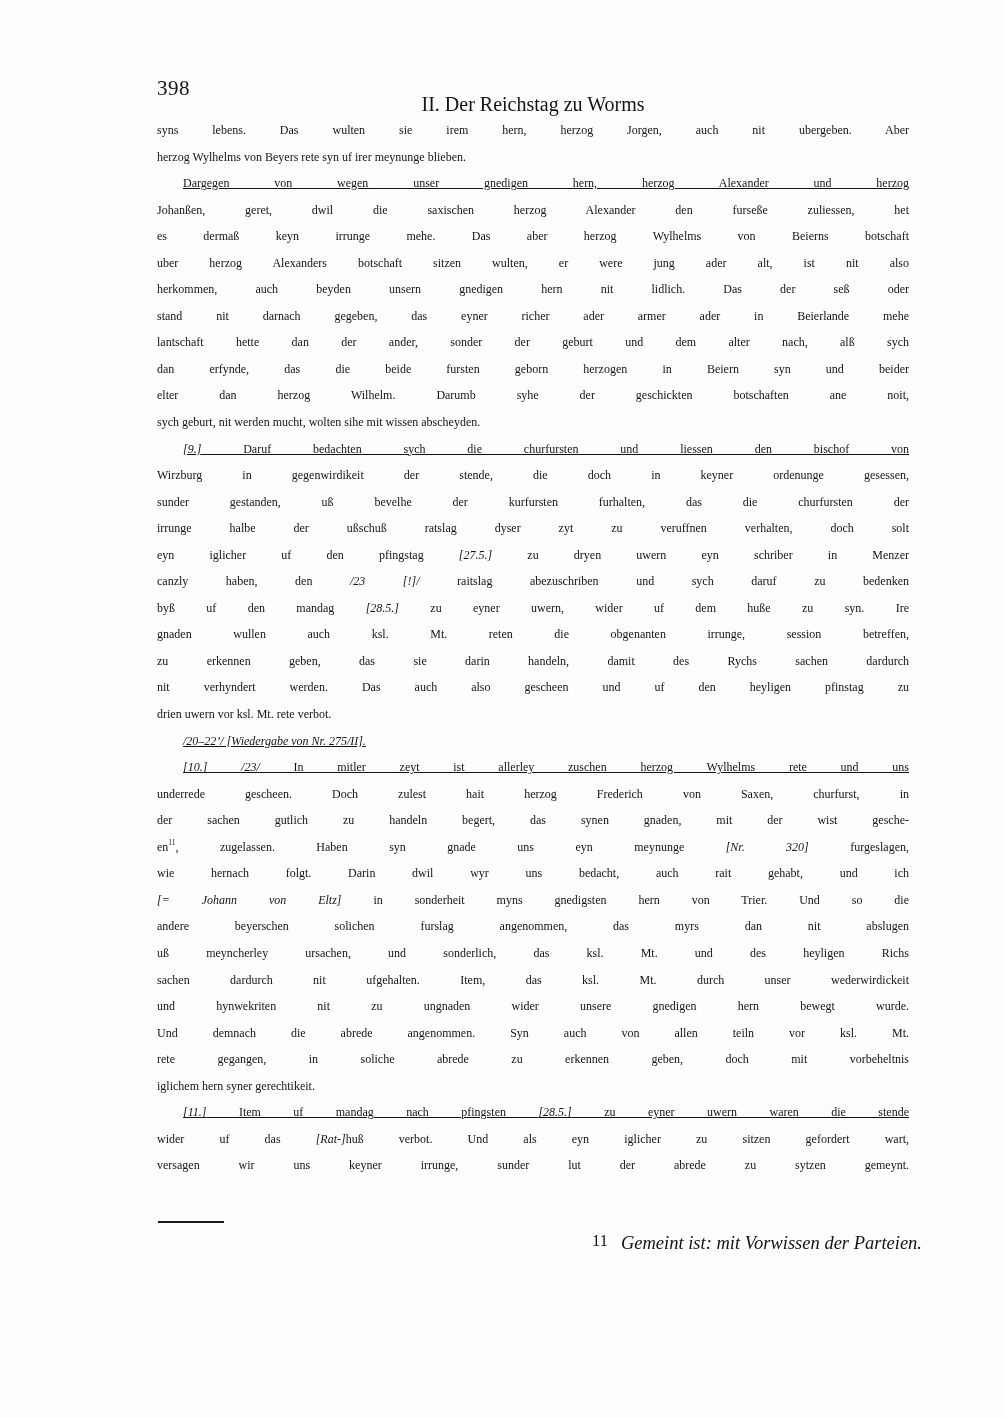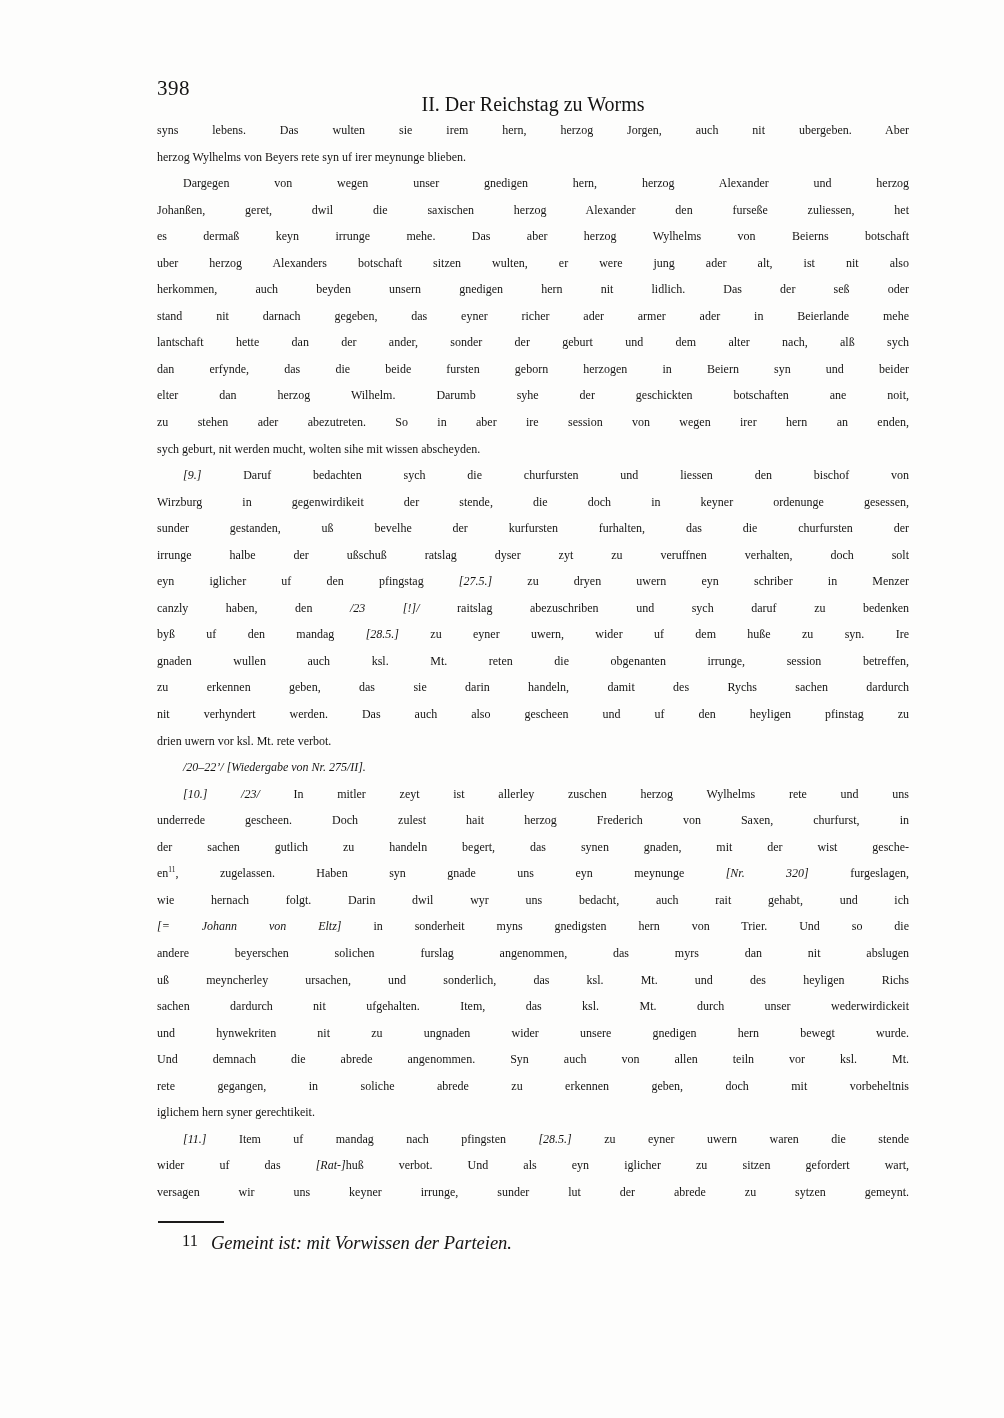--- a/index.html
+++ b/index.html
@@ -45,20 +45,21 @@
     height: 26.55px;
     white-space: normal;
     overflow: visible;
   }
   .line.just {
     text-align: justify;
     text-align-last: justify;
   }
   .line.ind {
     text-indent: 26px;
+    text-decoration: underline;
   }
   em {
     font-style: italic;
     font-family: "Liberation Serif", "DejaVu Serif", serif;
   }
   sup.fnref {
     font-size: 0.62em;
     line-height: 0;
     position: relative;
     top: -0.05em;
@@ -67,26 +68,27 @@
   .footnote-rule {
     position: absolute;
     left: 158px;
     top: 1221px;
     width: 66px;
     height: 2px;
     background: #1c1b1a;
   }
   .footnote {
     position: absolute;
-    left: 164px;
+    left: 170px;
     top: 1230px;
     width: 752px;
     font-size: 18.5px;
     line-height: 26px;
     padding-left: 0;
+    text-align: right;
   }
   .fn-marker {
     display: inline-block;
     margin-left: 18px;
     margin-right: 13px;
     font-size: 16.5px;
     font-style: normal;
     position: relative;
     top: -3px;
   }
@@ -106,21 +108,20 @@
       <div class="line"><span>herzog Wylhelms von Beyers rete syn uf irer meynunge blieben.</span></div>
       <div class="line just ind"><span>Dargegen von wegen unser gnedigen hern, herzog Alexander und herzog</span></div>
       <div class="line just"><span>Johanßen, geret, dwil die saxischen herzog Alexander den furseße zuliessen, het</span></div>
       <div class="line just"><span>es dermaß keyn irrunge mehe. Das aber herzog Wylhelms von Beierns botschaft</span></div>
       <div class="line just"><span>uber herzog Alexanders botschaft sitzen wulten, er were jung ader alt, ist nit also</span></div>
       <div class="line just"><span>herkommen, auch beyden unsern gnedigen hern nit lidlich. Das der seß oder</span></div>
       <div class="line just"><span>stand nit darnach gegeben, das eyner richer ader armer ader in Beierlande mehe</span></div>
       <div class="line just"><span>lantschaft hette dan der ander, sonder der geburt und dem alter nach, alß sych</span></div>
       <div class="line just"><span>dan erfynde, das die beide fursten geborn herzogen in Beiern syn und beider</span></div>
       <div class="line just"><span>elter dan herzog Wilhelm. Darumb syhe der geschickten botschaften ane noit,</span></div>
-      <div class="line just"><span>zu stehen ader abezutreten. So in aber ire session von wegen irer hern an enden,</span></div>
       <div class="line"><span>sych geburt, nit werden mucht, wolten sihe mit wissen abscheyden.</span></div>
       <div class="line just ind"><em>[9.]</em><span> Daruf bedachten sych die churfursten und liessen den bischof von</span></div>
       <div class="line just"><span>Wirzburg in gegenwirdikeit der stende, die doch in keyner ordenunge gesessen,</span></div>
       <div class="line just"><span>sunder gestanden, uß bevelhe der kurfursten furhalten, das die churfursten der</span></div>
       <div class="line just"><span>irrunge halbe der ußschuß ratslag dyser zyt zu veruffnen verhalten, doch solt</span></div>
       <div class="line just"><span>eyn iglicher uf den pfingstag </span><em>[27.5.]</em><span> zu dryen uwern eyn schriber in Menzer</span></div>
       <div class="line just"><span>canzly haben, den </span><em>/23 [!]/</em><span> raitslag abezuschriben und sych daruf zu bedenken</span></div>
       <div class="line just"><span>byß uf den mandag </span><em>[28.5.]</em><span> zu eyner uwern, wider uf dem huße zu syn. Ire</span></div>
       <div class="line just"><span>gnaden wullen auch ksl. Mt. reten die obgenanten irrunge, session betreffen,</span></div>
       <div class="line just"><span>zu erkennen geben, das sie darin handeln, damit des Rychs sachen dardurch</span></div>

